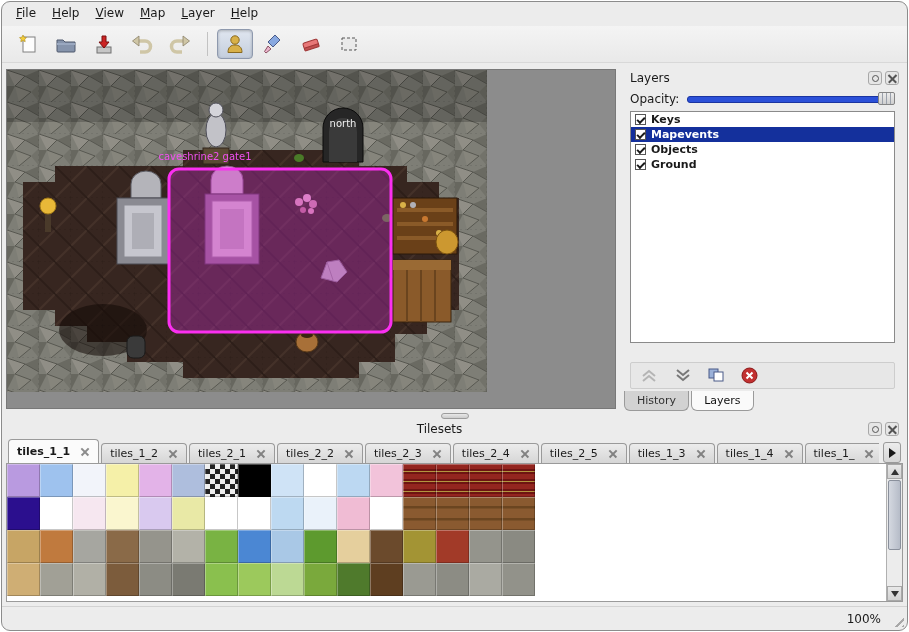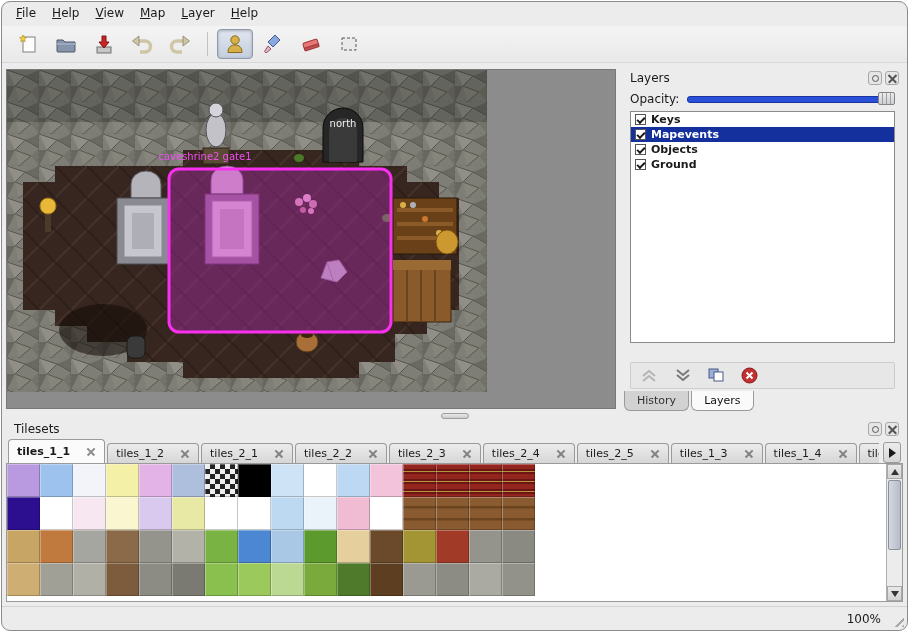--- a/index.html
+++ b/index.html
@@ -61,24 +61,24 @@
   .dock-tabs { display:flex; padding:2px 0 0 2px; }
   .dock-tab { font-size:11px; padding:3px 12px; background:#d2d2d2; border:1px solid #9a9a9a; border-top:none;
               border-radius:0 0 6px 6px; margin-right:2px; color:#333; }
   .dock-tab.active { background:#fafafa; color:#111; }
 
   
   .splitter { height:9px; display:flex; align-items:center; justify-content:center; }
   .splitter-grip { width:28px; height:6px; background:linear-gradient(#e8e8e8,#cccccc); border:1px solid #9c9c9c; border-radius:3px; }
 
   
-  .dock-bottom { margin:0 4px; height:182px; display:flex; flex-direction:column; }
+  .dock-bottom { margin:0 4px; height:182px; display:flex; flex-direction:column;text-align:center; }
   .ts-tabbar { display:flex; align-items:flex-end; height:25px; padding:0 2px; }
   .ts-tabs { display:flex; align-items:flex-end; overflow:hidden; flex:1; }
-  .ts-tab { display:flex; align-items:center; gap:16px; font-size:11px; padding:0 8px; height:20px;
+  .ts-tab { display:flex; align-items:center; gap:10px; font-size:11px; padding:0 8px; height:20px;
             background:linear-gradient(#ececec,#d6d6d6); border:1px solid #9a9a9a; border-bottom:none;
             border-radius:4px 4px 0 0; margin-right:2px; white-space:nowrap; flex:none; }
   .ts-tab.active { background:#fbfbfb; height:24px; font-weight:bold; }
   .ts-close { position:relative; width:10px; height:10px; opacity:.6; flex:none; }
   .ts-close::before, .ts-close::after { content:""; position:absolute; left:0; top:4px; width:10px; height:1.6px; background:#444; }
   .ts-close::before { transform:rotate(45deg); } .ts-close::after { transform:rotate(-45deg); }
   .ts-scroll { width:18px; height:21px; margin-left:4px; display:flex; align-items:center; justify-content:center;
                background:linear-gradient(#ececec,#d6d6d6); border:1px solid #9a9a9a; border-radius:3px; padding:0; }
   .tri-right { width:0; height:0; border-left:7px solid #1a1a1a; border-top:5px solid transparent; border-bottom:5px solid transparent; }
   .tri-up { width:0; height:0; border-bottom:6px solid #333; border-left:4px solid transparent; border-right:4px solid transparent; }

